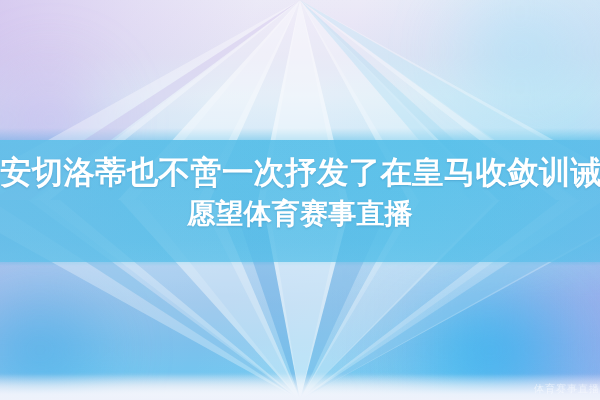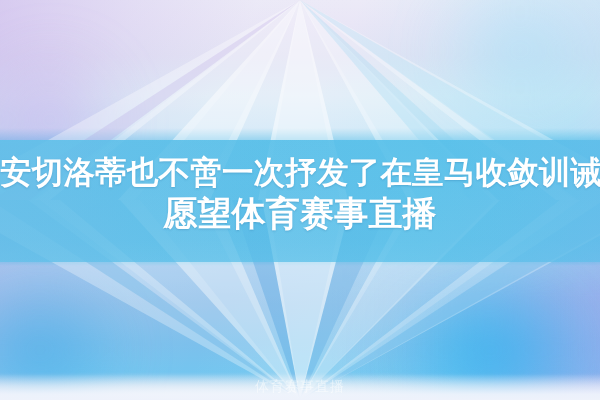--- a/index.html
+++ b/index.html
@@ -183,31 +183,31 @@
   }
   .headline .line {
     display: block;
     white-space: nowrap;
   }
   .headline .line-1 {
     font-size: 31.5px;
     letter-spacing: 0.2px;
   }
   .headline .line-2 {
-    font-size: 34px;
+    font-size: 28px;
     letter-spacing: 0.2px;
   }
 
   
   .watermark {
     position: absolute;
     left: 0; right: 0;
     bottom: 4px;
-    text-align: center;
-    font-size: 14px;
+    text-align: right;
+    font-size: 10px;
     letter-spacing: 1px;
     color: rgba(255,255,255,0.55);
     z-index: 7;
     font-family: "DejaVu Sans", "Liberation Sans", sans-serif;
   }
 </style>
 </head>
 <body>
 
 <div class="banner">

